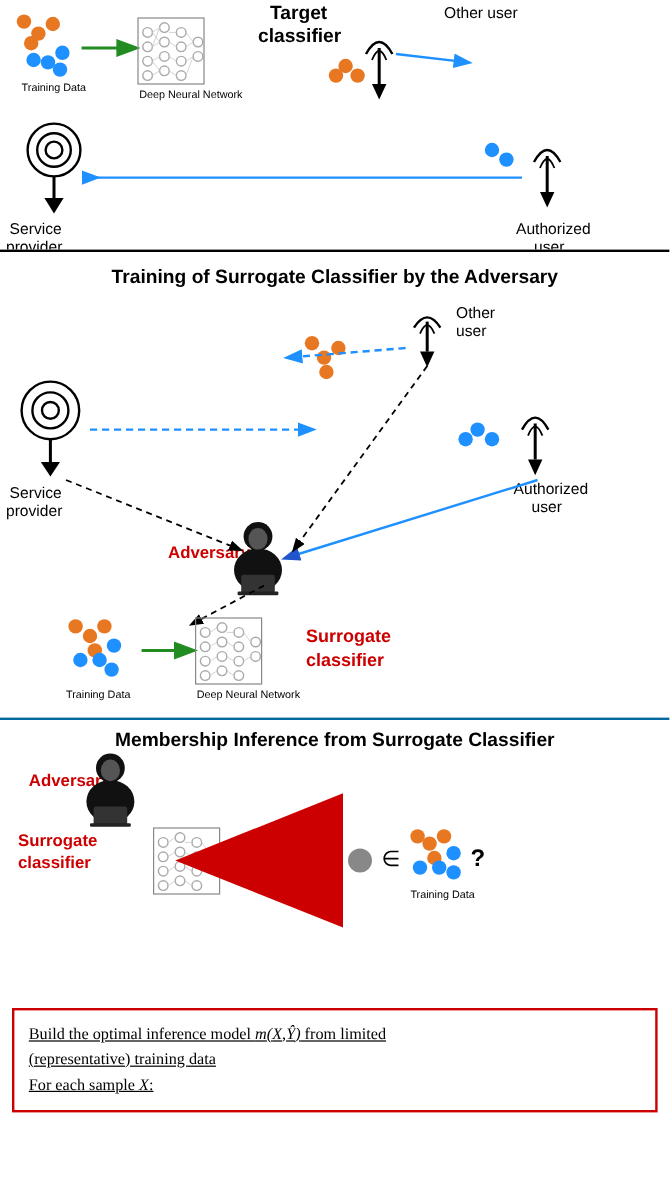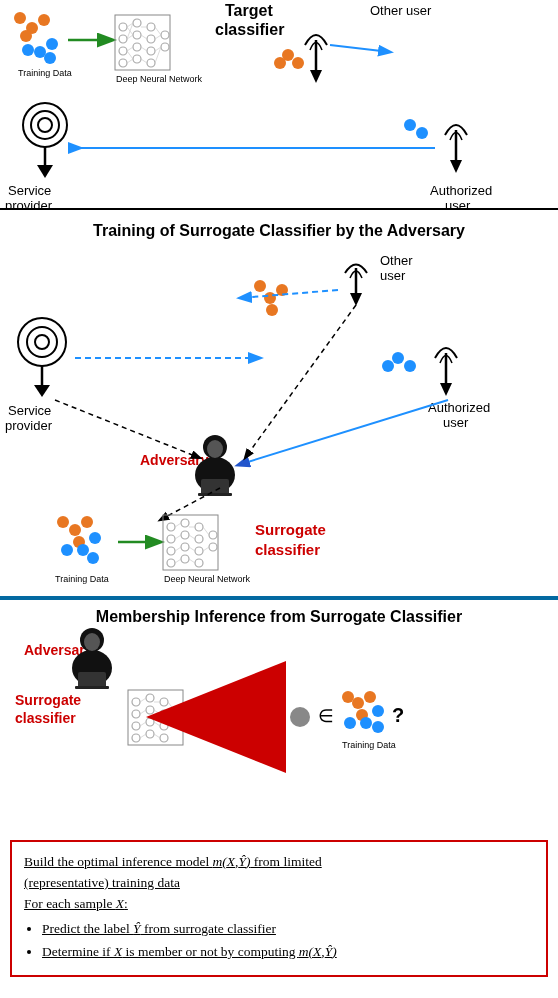--- a/index.html
+++ b/index.html
@@ -13,21 +13,21 @@
     
     .top-section {
       height: 210px;
       border-bottom: 2px solid #000;
       position: relative;
       overflow: hidden;
     }
 
     
     .training-section {
-      border-bottom: 4px solid #0369a1;
+      border-bottom: 2px solid #0369a1;
       position: relative;
       height: 390px;
       overflow: hidden;
     }
 
     
     .membership-section {
       position: relative;
       min-height: 390px;
       overflow: hidden;
@@ -391,18 +391,14 @@
     <text x="342" y="148" font-size="9" fill="#000" font-family="Arial">Training Data</text>
 
   </svg>
 
   <div class="inference-box">
     <span>
       Build the optimal inference model <span class="math"><i>m</i>(<i>X</i>,<i>Ŷ</i>)</span> from limited<br>
       (representative) training data<br>
       For each sample <span class="math"><i>X</i></span>:
     </span>
-    <ul class="bullet-list">
-      <li>Predict the label <span class="math"><i>Ŷ</i></span> from surrogate classifier</li>
-      <li>Determine if <span class="math"><i>X</i></span> is member or not by computing <span class="math"><i>m</i>(<i>X</i>,<i>Ŷ</i>)</span></li>
-    </ul>
   </div>
 </div>
 
 </body></html>

